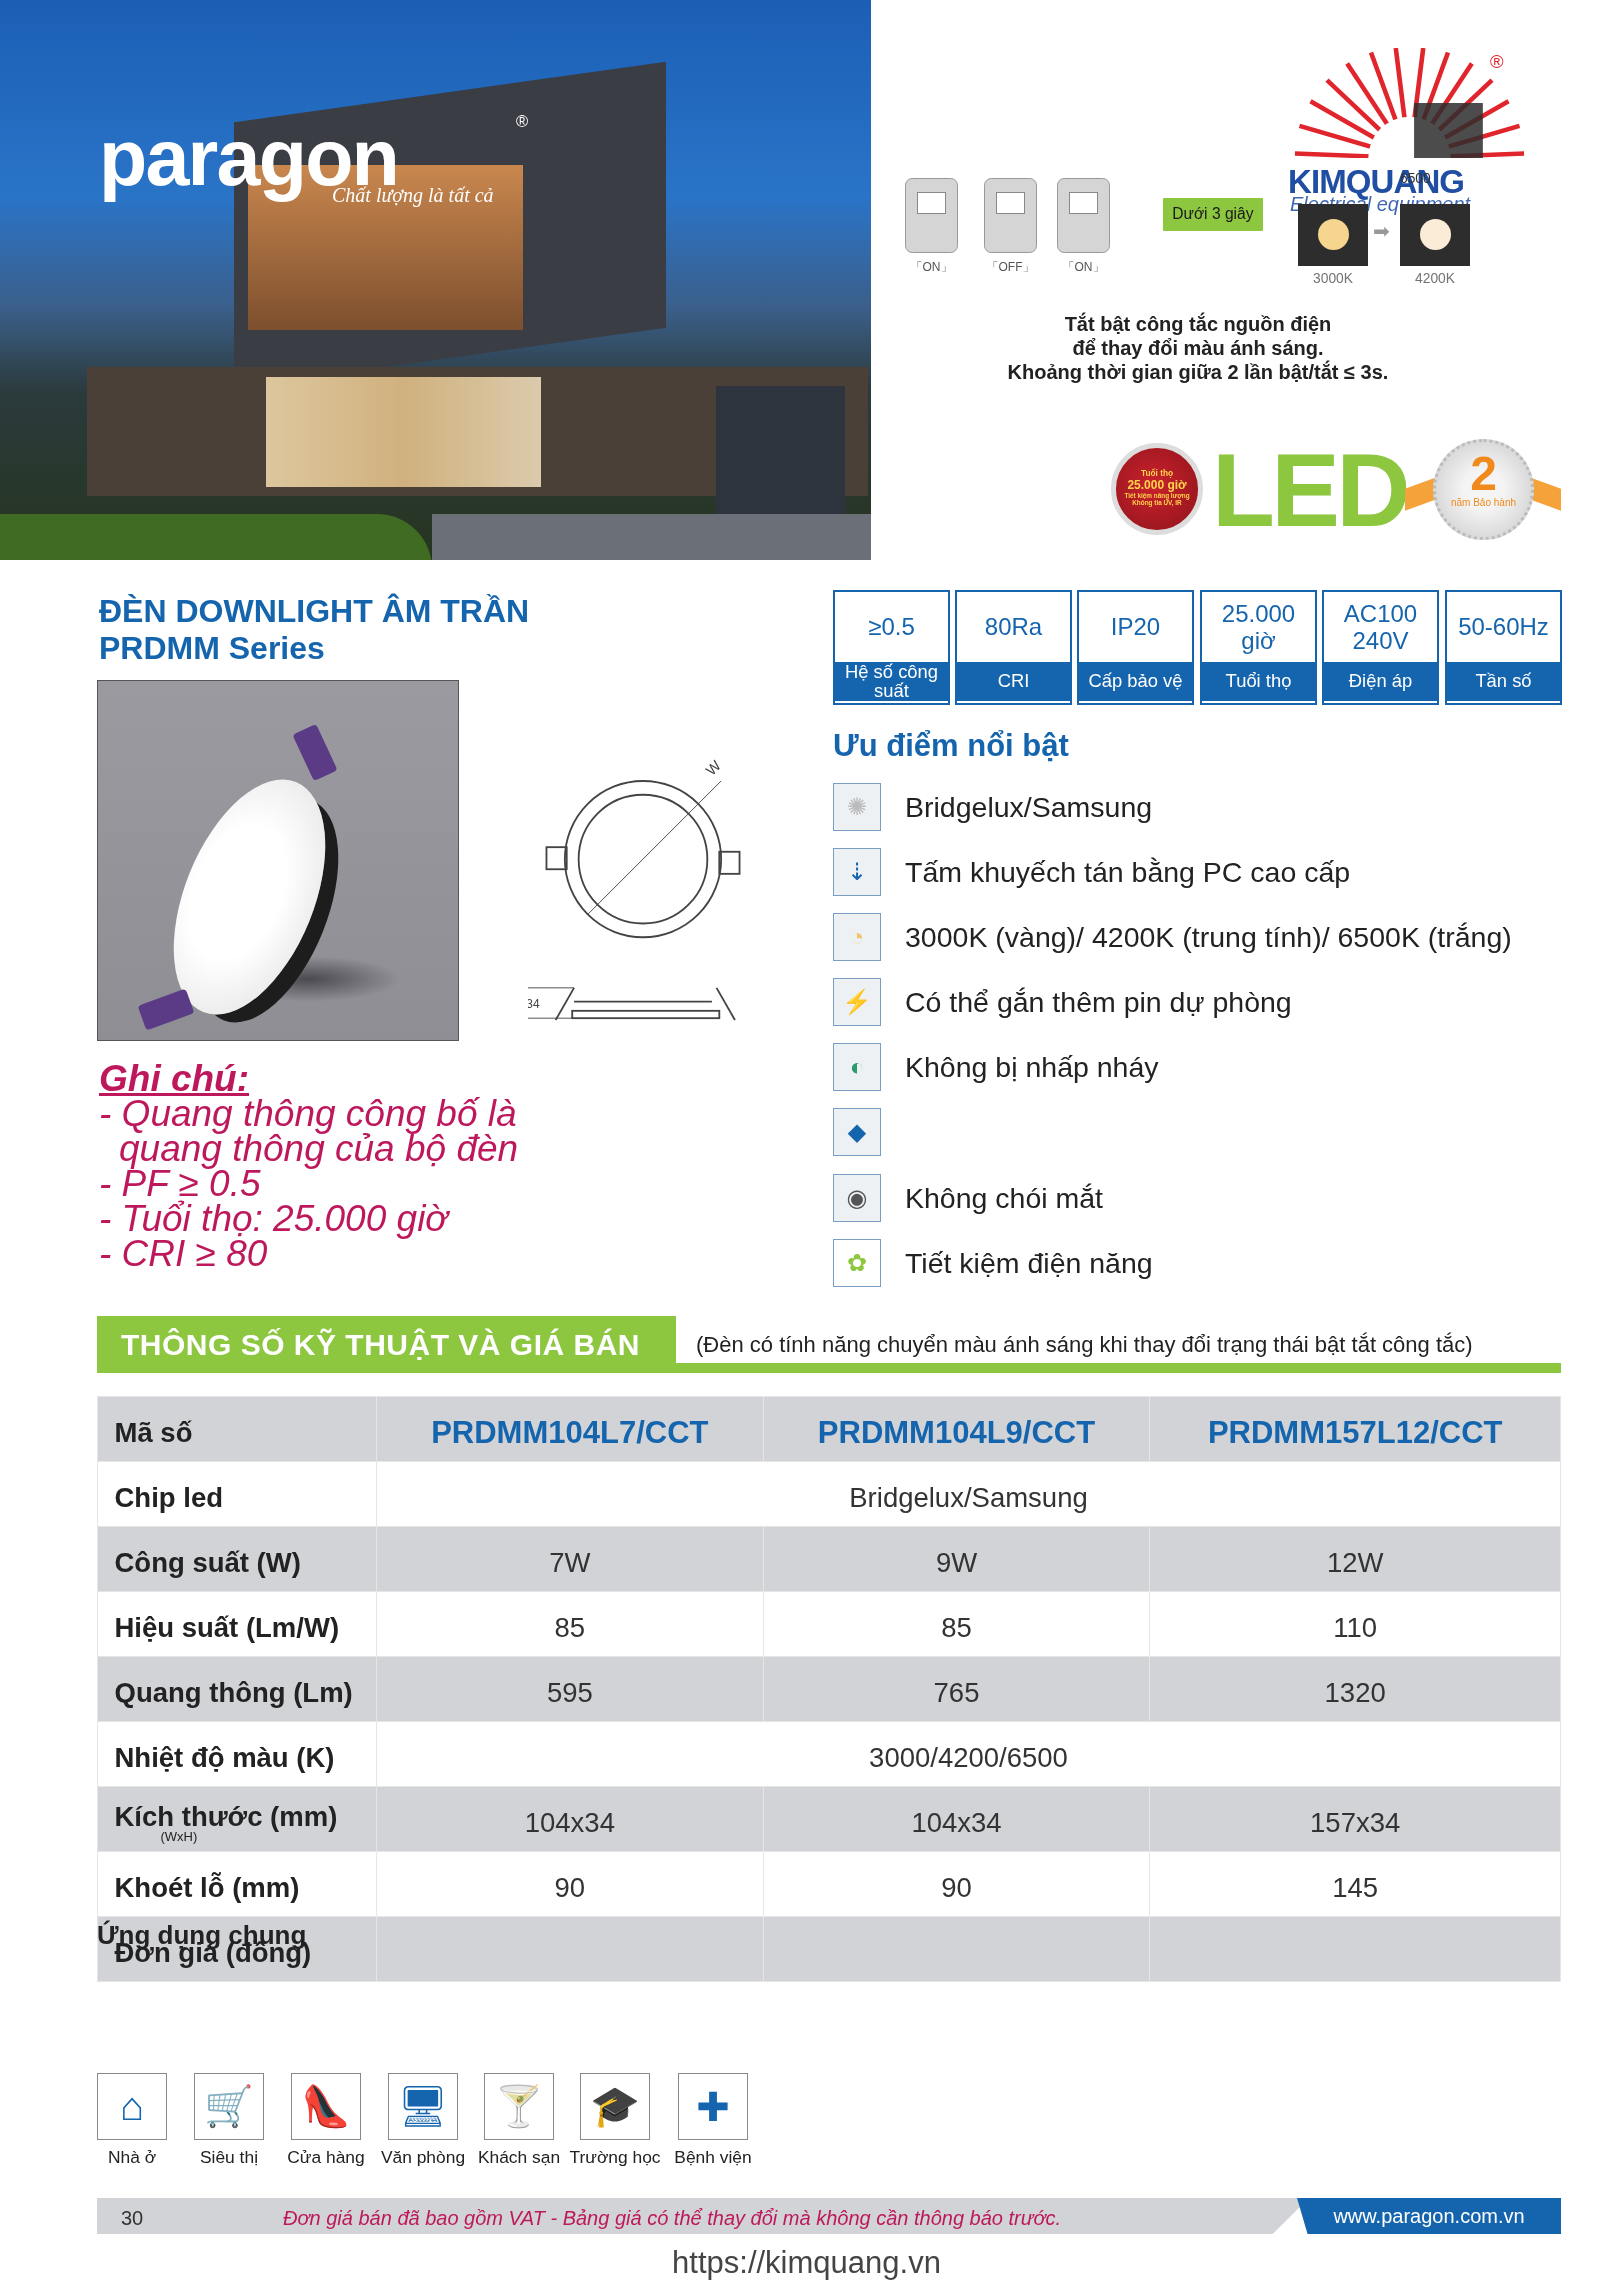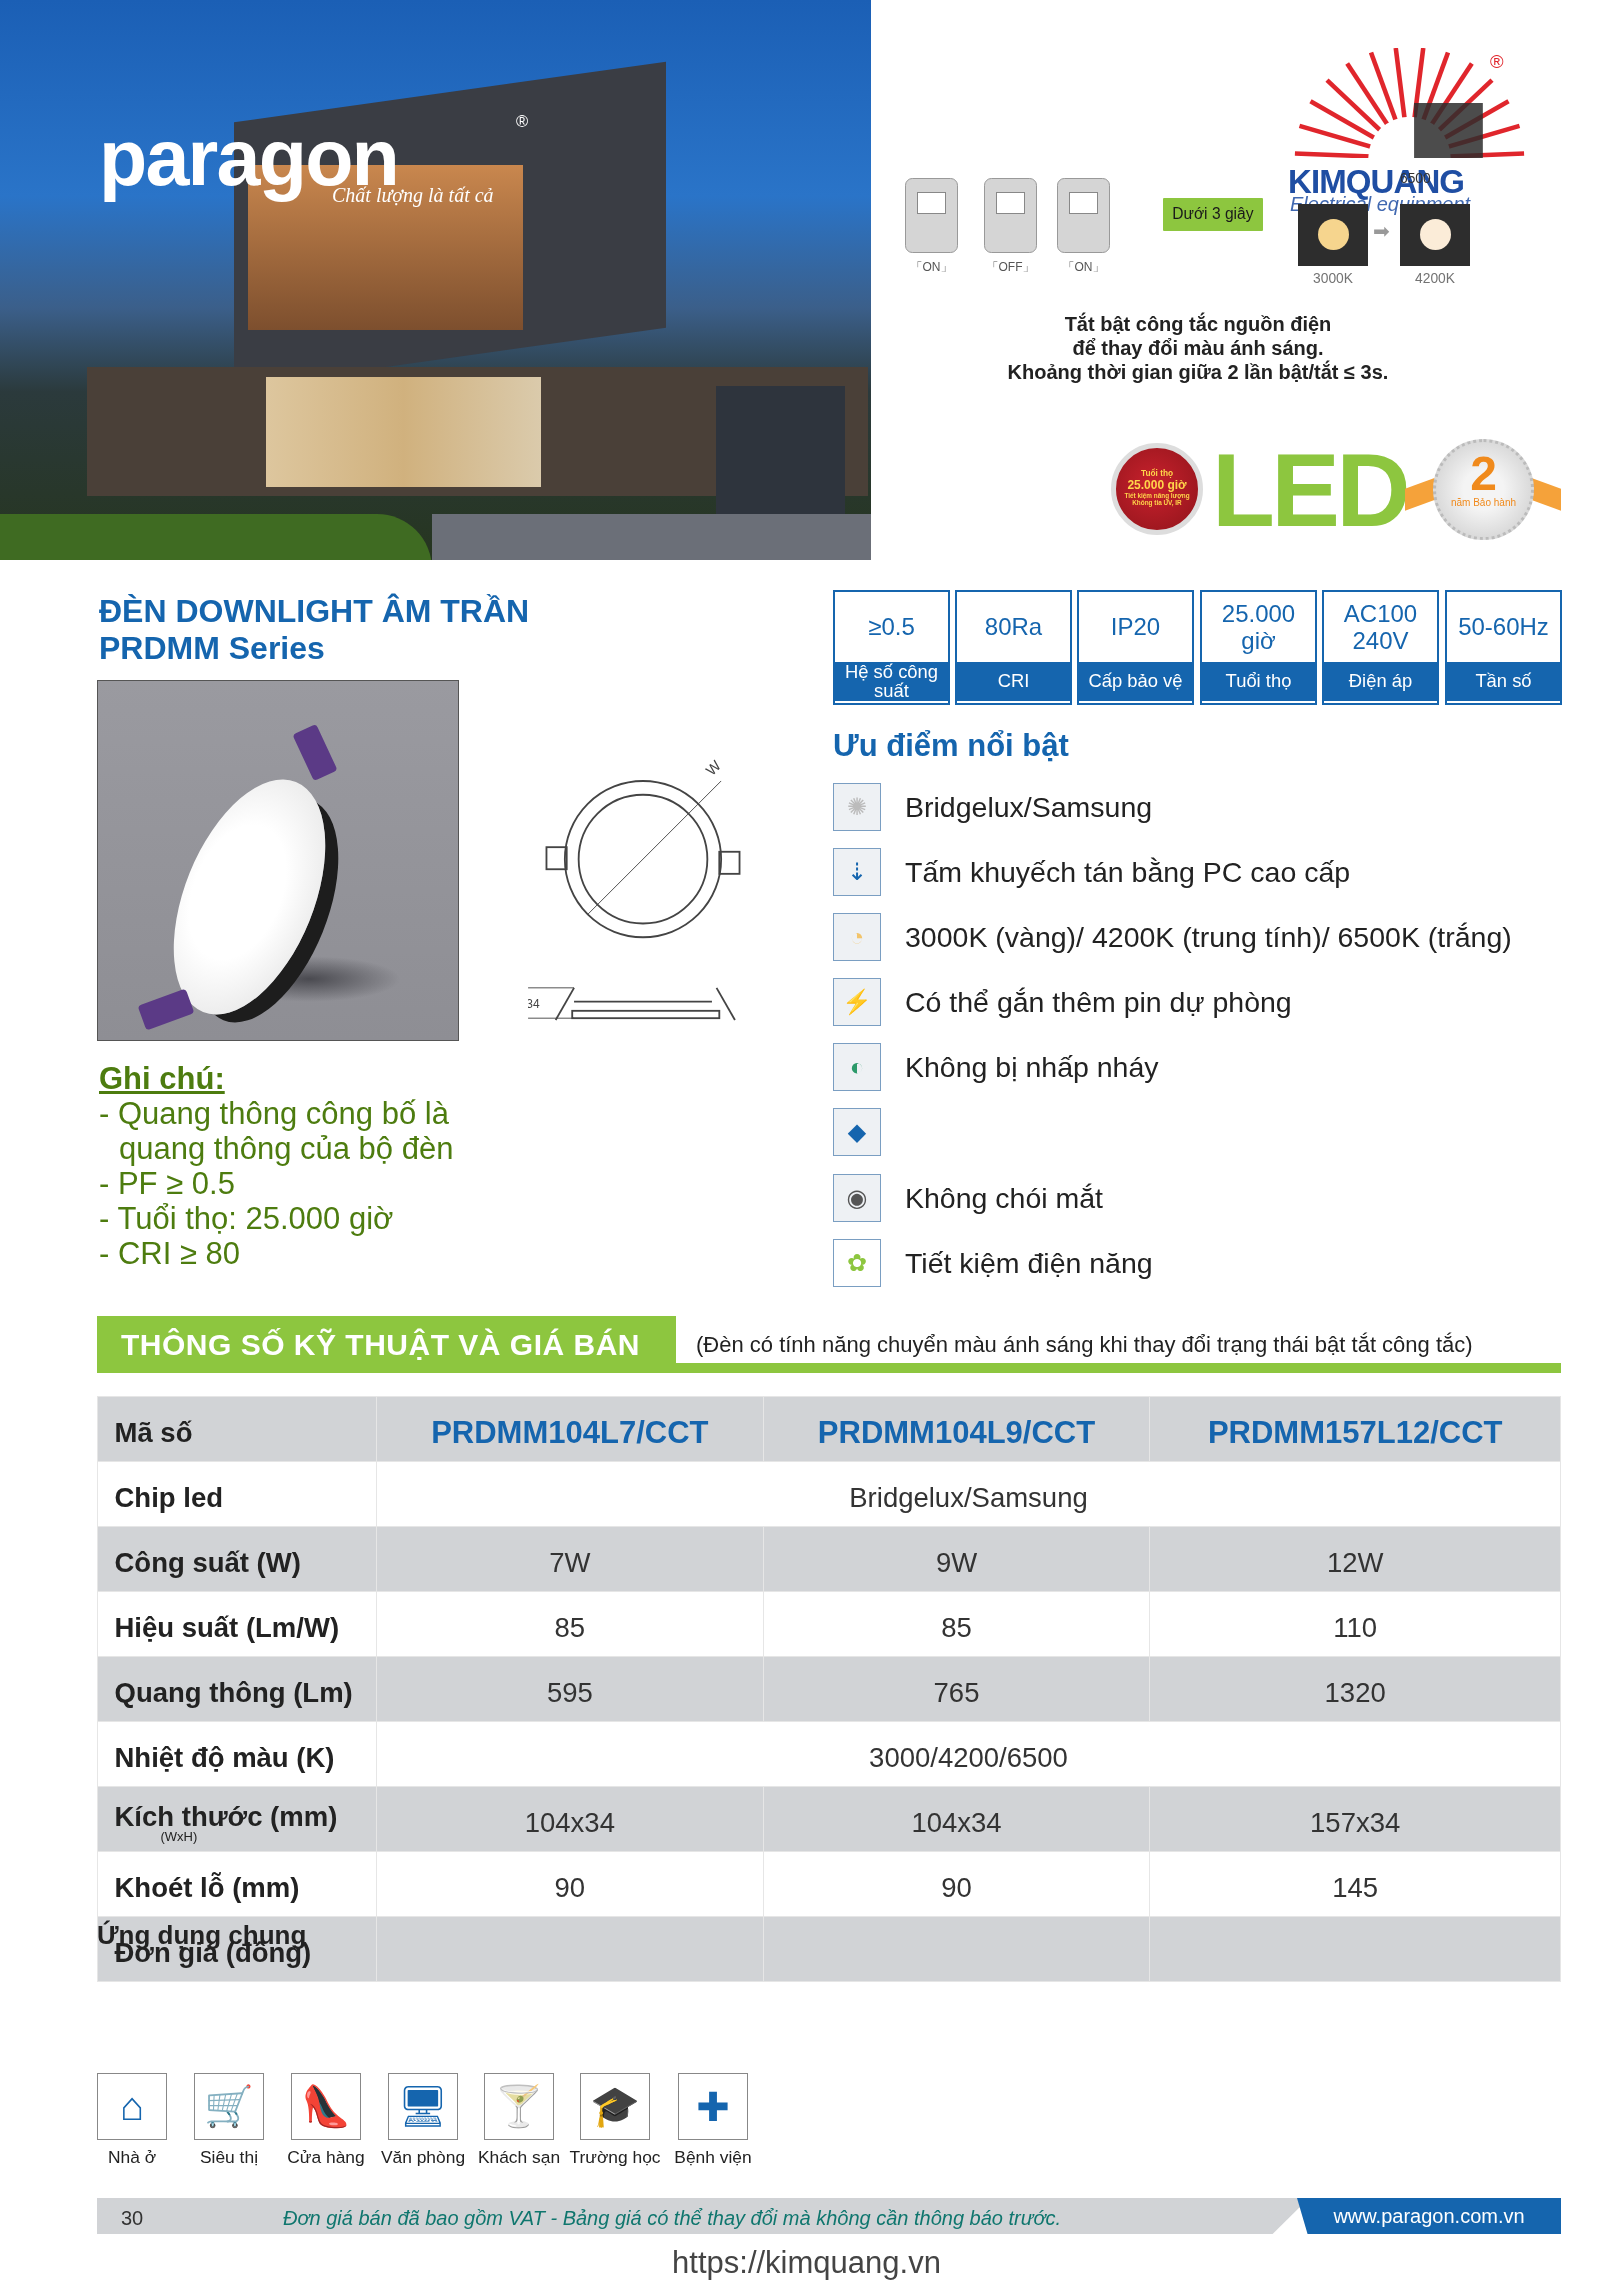--- a/index.html
+++ b/index.html
@@ -61,21 +61,21 @@
   .spec-box { top: 590px; width: 117px; height: 115px; border: 2.8px solid #1565ae; background: #fff; }
   .spec-box .val { height: 70px; display: flex; align-items: center; justify-content: center; text-align: center; font-size: 24px; color: #1565ae; line-height: 27.5px; }
   .spec-box .lbl { height: 39px; background: #1565ae; color: #fff; display: flex; align-items: center; justify-content: center; text-align: center; font-size: 18.4px; line-height: 18.4px; }
 
   .adv-title { left: 833px; top: 728px; color: #1565ae; font-weight: 700; font-size: 31px; }
   .adv-item { left: 833px; height: 48px; display: flex; align-items: center; }
   .adv-icon { width: 48px; height: 48px; border: 1.8px solid #7a9ec2; background: #eef1f4; display: flex; align-items: center; justify-content: center; font-size: 24px; margin-right: 24px; }
   .adv-text { font-size: 28.5px; color: #222; }
 
   
-  .notes { left: 99px; top: 1061px; font-size: 31px; line-height: 35px; color: #4d7c0f; }
+  .notes { left: 99px; top: 1061px; font-style: italic; font-size: 37px; line-height: 35px; color: #be185d; }
   .notes .head { font-weight: 700; text-decoration: underline; }
   .notes .indent { padding-left: 20px; }
 
   
   .banner { left: 97px; top: 1316px; width: 579px; height: 57px; background: #8dc63f; color: #fff; font-weight: 700; font-size: 30px; display: flex; align-items: center; padding-left: 24px; letter-spacing: 0.5px; }
   .banner-line { left: 676px; top: 1363px; width: 885px; height: 10px; background: #8dc63f; }
   .banner-note { left: 696px; top: 1332px; font-size: 22px; color: #222; }
 
   
   table.specs { position: absolute; left: 97px; top: 1396px; width: 1464px; border-collapse: collapse; }
@@ -88,21 +88,21 @@
 
   
   .app-title { left: 97px; top: 1920px; font-size: 26px; font-weight: 700; color: #222; }
   .app-item { top: 2073px; width: 70px; text-align: center; }
   .app-icon { width: 70px; height: 67px; border: 1.8px solid #888; display: flex; align-items: center; justify-content: center; font-size: 40px; color: #1565ae; background:#fff; }
   .app-label { margin-top: 7.3px; font-size: 17.4px; color: #222; white-space: nowrap; margin-left: -18.4px; margin-right: -18.4px; }
 
   
   .footer-bar { left: 97px; top: 2198px; width: 1212px; height: 36px; background: #d1d3d6; clip-path: polygon(0 0, 100% 0, 97% 100%, 0 100%); }
   .page-num { left: 121px; top: 2207px; font-size: 20px; color: #333; }
-  .footer-note { left: 283px; top: 2207px; font-size: 20px; font-style: italic; color: #0f766e; }
+  .footer-note { left: 283px; top: 2207px; font-size: 20px; font-style: italic; color: #be185d; }
   .footer-web { left: 1297px; top: 2198px; width: 264px; height: 36px; background: #1565ae; color: #fff; font-size: 20px; display: flex; align-items: center; justify-content: center; clip-path: polygon(0 0, 100% 0, 100% 100%, 4% 100%); }
   .footer-url { left: 0; width: 1613px; top: 2245px; text-align: center; font-size: 31px; color: #444; }
 </style>
 </head>
 <body>
 
 <div id="hero" class="abs">
   <div class="abs house-upper"></div>
   <div class="abs window-up"></div>
   <div class="abs house-lower"></div>

